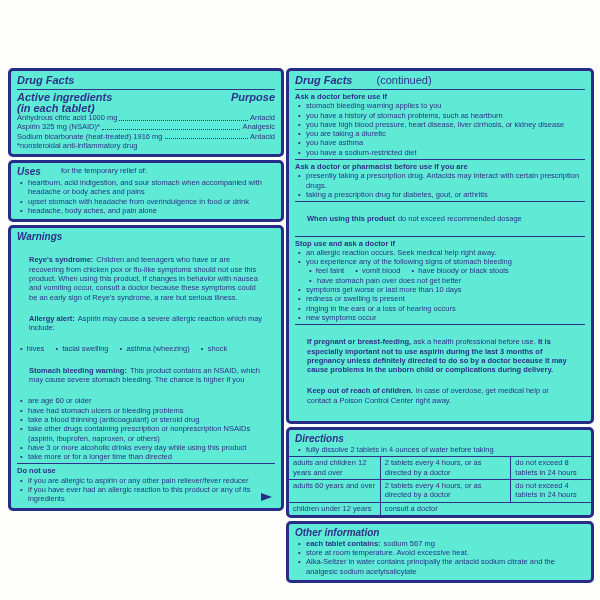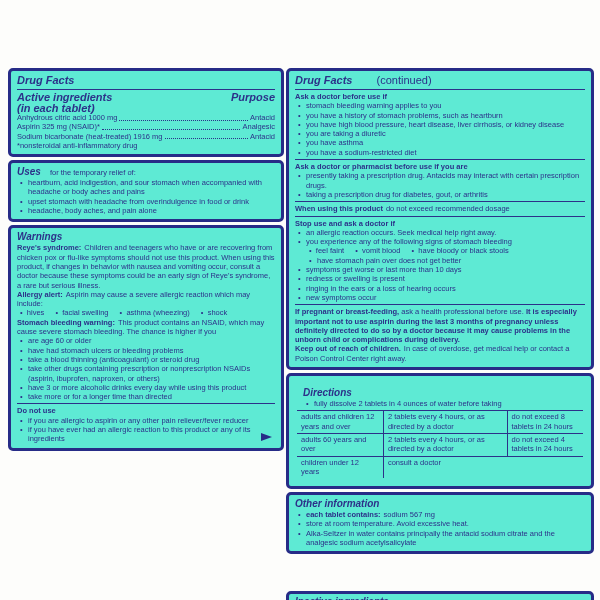--- a/index.html
+++ b/index.html
@@ -18,58 +18,58 @@
     box-sizing:border-box;
     border:3px solid #272c87;
     border-radius:5px;
     background:#5eead4;
     padding:3px 6px 4px 6px;
     margin-bottom:3px;
     font-size:7.5px;
     line-height:9.3px;
     position:relative;
   }
-  .box.nopad{padding:8px;}
+  .box.nopad{padding:0;}
   .pad{padding:3px 6px 2px 6px;}
   .df-title{font-size:11px;line-height:13px;font-weight:bold;font-style:italic;}
   .df-suffix{font-size:11px;font-weight:normal;font-style:normal;padding-left:21px;}
   .sect-title{font-size:10px;line-height:12px;font-weight:bold;font-style:italic;}
   .rule{border-top:1px solid #2c3189;margin:2px 0;}
   .rule0{border-top:1px solid #2c3189;margin:0;}
   .hdr-row{display:flex;justify-content:space-between;align-items:flex-start;margin-top:1px;}
   .ai-head{font-size:11px;line-height:10.5px;font-weight:bold;font-style:italic;}
   .ing-row{display:flex;align-items:flex-end;}
   .ing-name{white-space:nowrap;}
   .leader{flex:1;border-bottom:1px dotted #2c3189;margin:0 2px 1.5px 2px;min-width:8px;}
   .ing-purpose{white-space:nowrap;}
   .b{position:relative;padding-left:11px;}
   .b::before{content:"\2022";position:absolute;left:3px;}
   .b2{position:relative;padding-left:22px;}
   .b2::before{content:"\2022";position:absolute;left:14px;}
   .ib{display:inline-block;margin-right:9px;}
   .ib::before{content:"\2022\a0\a0";}
   .bld{font-weight:bold;}
   .lead{font-weight:bold;margin-right:3px;}
-  .para{margin:0;}
+  .para{margin:12px;}
   table.dir{width:100%;border-collapse:collapse;border-style:hidden;table-layout:fixed;}
   table.dir td{
     border:1px solid #2c3189;
     padding:1px 4px 2px 4px;
     vertical-align:top;
     font-size:7.5px;line-height:9.3px;
   }
   .cw1{width:30%;margin-top:12px;} .cw2{width:44%;} .cw3{width:26%;}
   .arrow-right{
     position:absolute;right:9px;bottom:7px;
     width:0;height:0;
     border-top:4px solid transparent;
     border-bottom:4px solid transparent;
     border-left:11px solid #272c87;
   }
-  .inline-head{display:flex;align-items:center;gap:9px;flex-wrap:wrap;}
+  .inline-head{display:flex;align-items:flex-start;gap:20px;flex-wrap:wrap;}
 </style>
 </head>
 <body>
 
 <div class="col col-left">
 
   <div class="box">
     <div class="df-title">Drug Facts</div>
     <div class="rule"></div>
     <div class="hdr-row">

